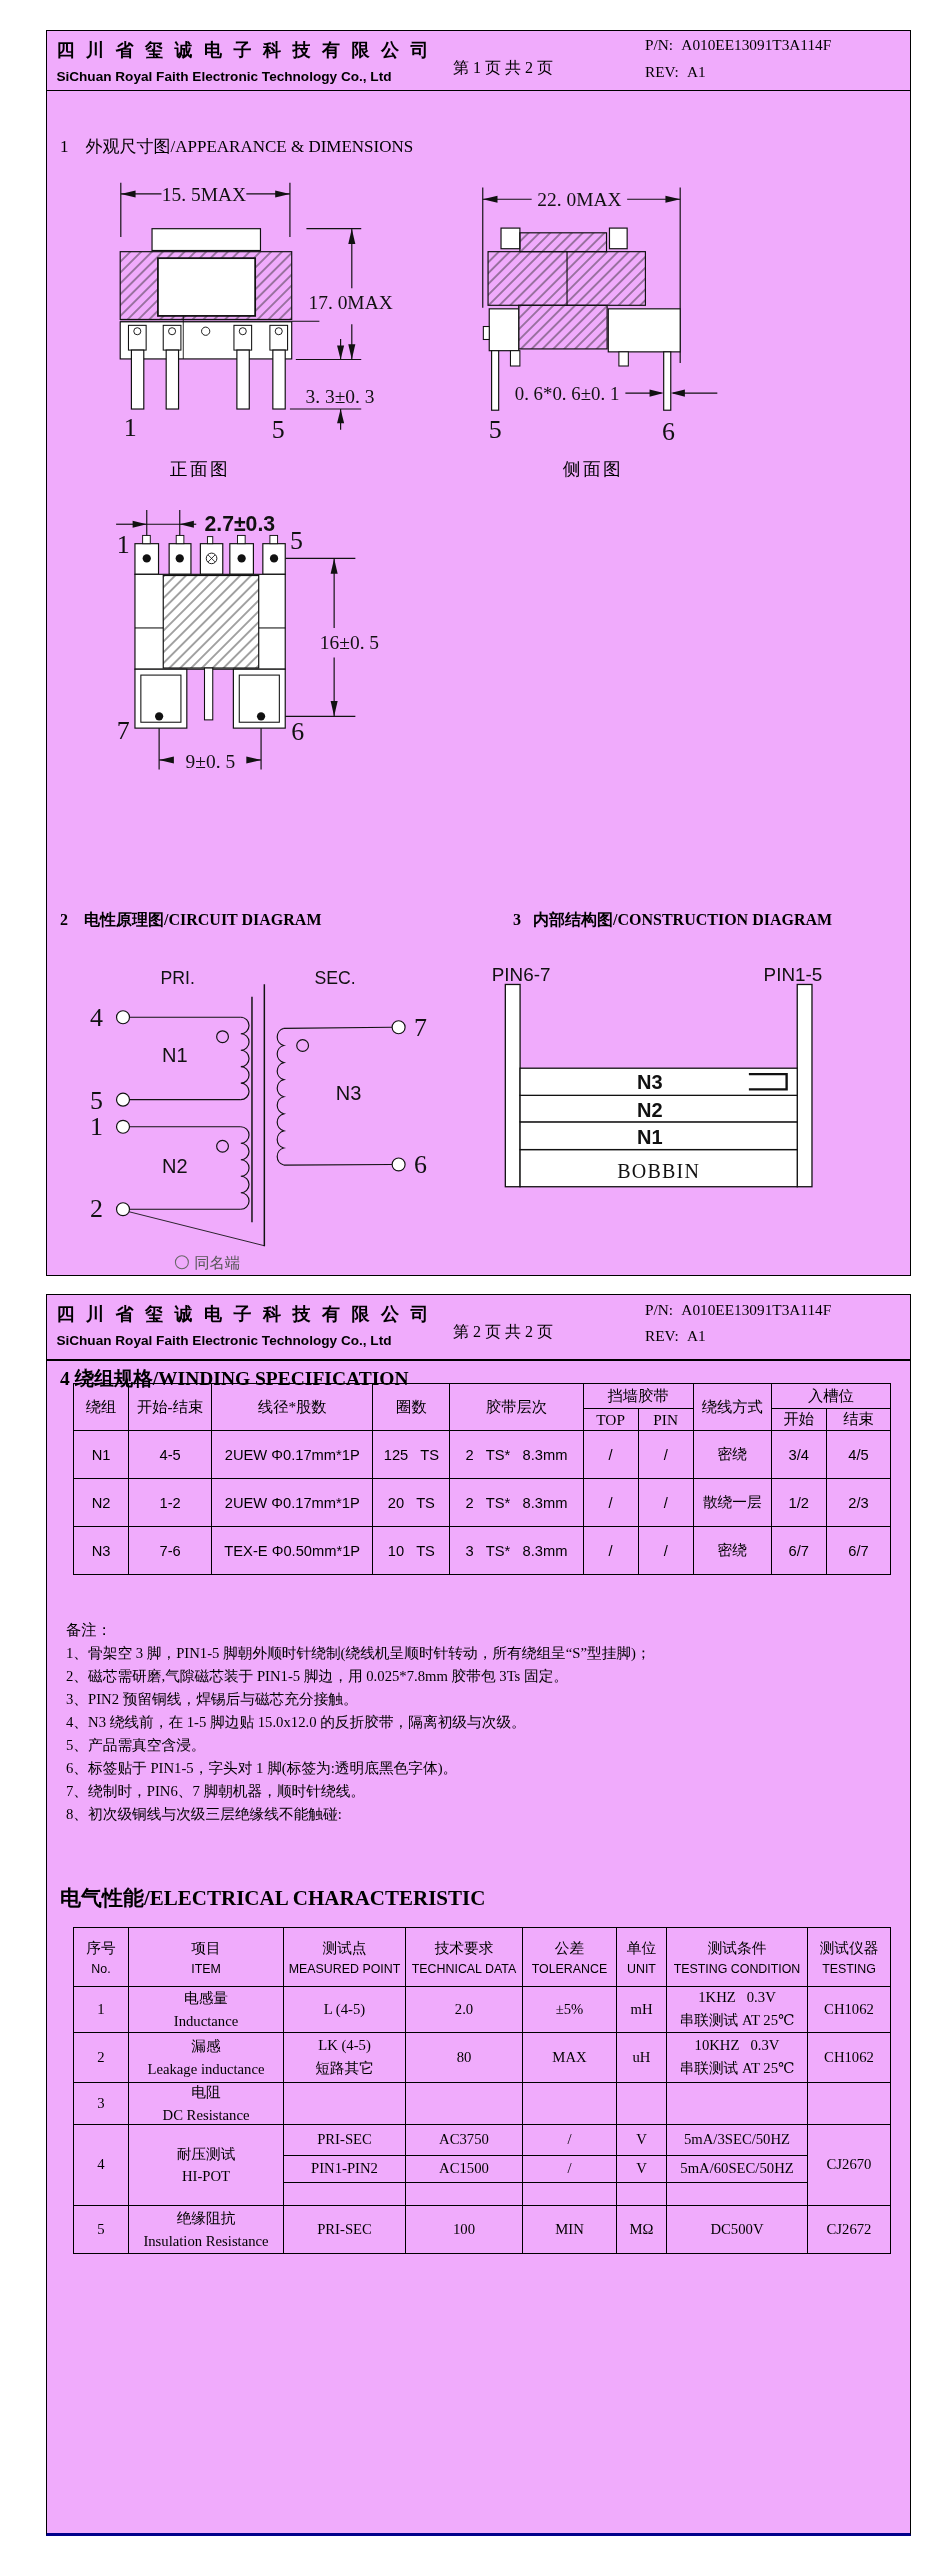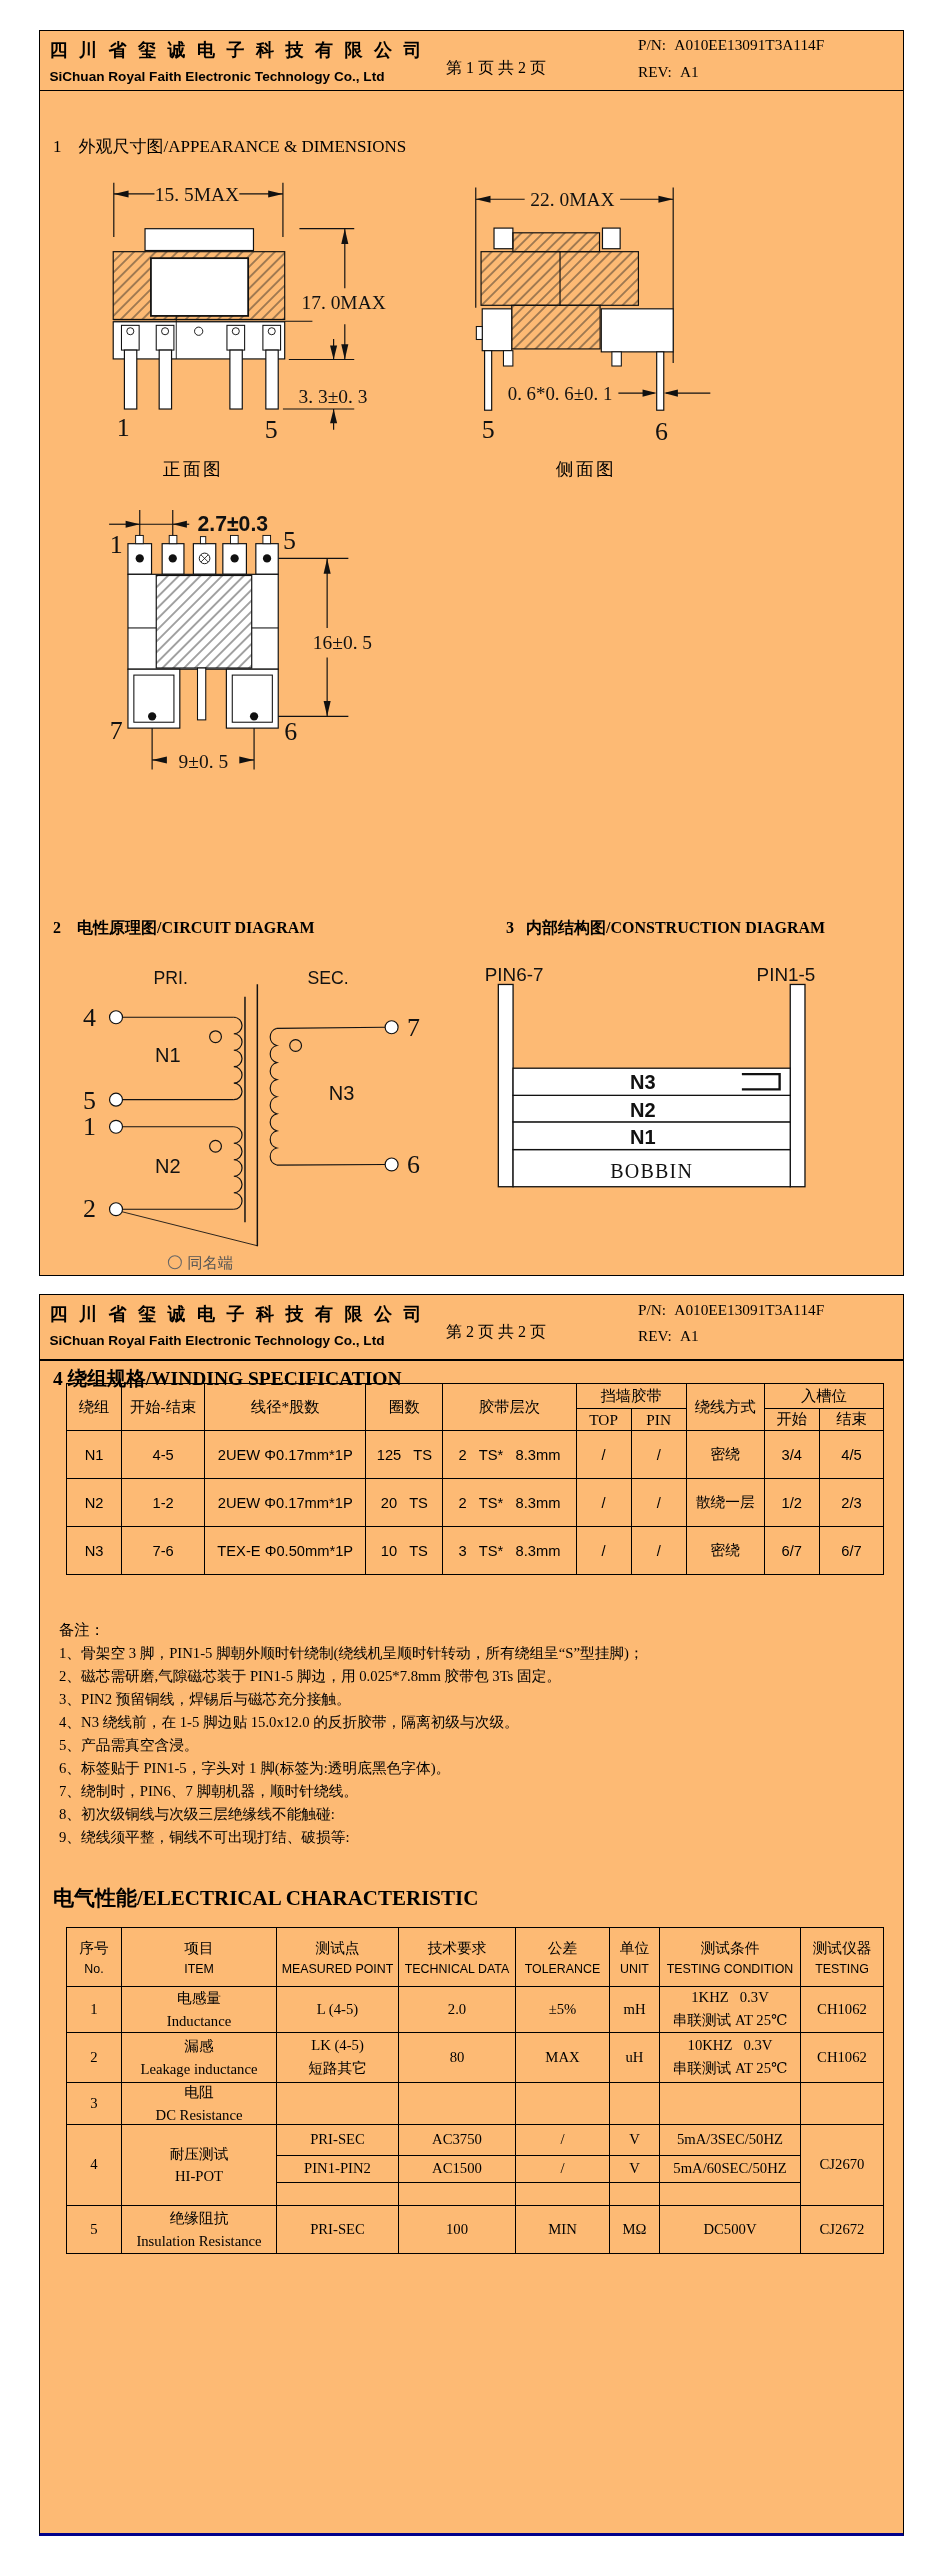--- a/index.html
+++ b/index.html
@@ -1,27 +1,27 @@
 <!DOCTYPE html>
 <html style="font-size:9.4px"><head>
 <meta charset="utf-8">
 <style>
   html,body { margin:0; padding:0; background:#ffffff; }
   #canvas { position:relative; width:935px; height:2576px; background:#ffffff;
             font-family:"Liberation Serif","DejaVu Serif",serif; color:#000; }
-  .page { position:absolute; left:39px; width:863px; background:#fdba74; border:1.2px solid #000; }
+  .page { position:absolute; left:46px; width:863px; background:#f0abfc; border:1.2px solid #000; }
   .abs { position:absolute; }
   .hdr-underline { position:absolute; left:0; top:0; width:100%; border-bottom:1.2px solid #000; }
   .company-cn { font-weight:bold; font-size:18px; letter-spacing:3.5px; white-space:pre; }
   .company-en { font-weight:bold; font-size:13.6px; font-family:"Liberation Sans","DejaVu Sans",sans-serif; }
   .page-info { font-size:16px; white-space:pre; }
   .pnline { font-size:15.3px; }
   .pnline .val { margin-left:8.3px; }
   .sec-title { font-weight:normal; font-size:17px; white-space:pre; }
-  .sec-title-sm { font-weight:bold; font-size:16px; white-space:pre;margin-top:8px; }
+  .sec-title-sm { font-weight:bold; font-size:16px; white-space:pre; }
   .big-title { font-weight:bold; font-size:19.5px; white-space:pre; }
   .elec-title { font-weight:bold; font-size:21px; }
   .caption { font-size:17.7px; text-align:center; width:118px; letter-spacing:2.4px; }
   .drawing { position:absolute; overflow:visible; }
   svg text { fill:#111; }
   .dimtext { font-size:33px; font-family:"Liberation Serif","DejaVu Serif",serif; white-space:pre; }
   .dimtext-sm { font-size:32px; font-family:"Liberation Serif","DejaVu Serif",serif; white-space:pre; }
   .dimbold { font-size:36px; font-weight:bold; font-family:"Liberation Sans","DejaVu Sans",sans-serif; }
   .pinnum { font-size:44px; font-family:"Liberation Serif","DejaVu Serif",serif; }
   .ckt-lab { font-size:30px; font-family:"Liberation Sans","DejaVu Sans",sans-serif; }
@@ -382,21 +382,20 @@
     <div class="abs notes-label" style="left:19px; top:325px;">备注：</div>
     <div class="abs notes" style="left:19px; top:347px;">
       <div>1、骨架空 3 脚，PIN1-5 脚朝外顺时针绕制(绕线机呈顺时针转动，所有绕组呈“S”型挂脚)；</div>
       <div>2、磁芯需研磨,气隙磁芯装于 PIN1-5 脚边，用 0.025*7.8mm 胶带包 3Ts 固定。</div>
       <div>3、PIN2 预留铜线，焊锡后与磁芯充分接触。</div>
       <div>4、N3 绕线前，在 1-5 脚边贴 15.0x12.0 的反折胶带，隔离初级与次级。</div>
       <div>5、产品需真空含浸。</div>
       <div>6、标签贴于 PIN1-5，字头对 1 脚(标签为:透明底黑色字体)。</div>
       <div>7、绕制时，PIN6、7 脚朝机器，顺时针绕线。</div>
       <div>8、初次级铜线与次级三层绝缘线不能触碰:</div>
-      <div>9、绕线须平整，铜线不可出现打结、破损等:</div>
     </div>
 
     <div class="abs elec-title" style="left:13px; top:589px;">电气性能/ELECTRICAL CHARACTERISTIC</div>
 
     <table class="dtbl etbl" style="left:26px; top:632px; width:818px;">
       <colgroup>
         <col style="width:55px">
           <col style="width:155px">
           <col style="width:122px">
           <col style="width:117px">

